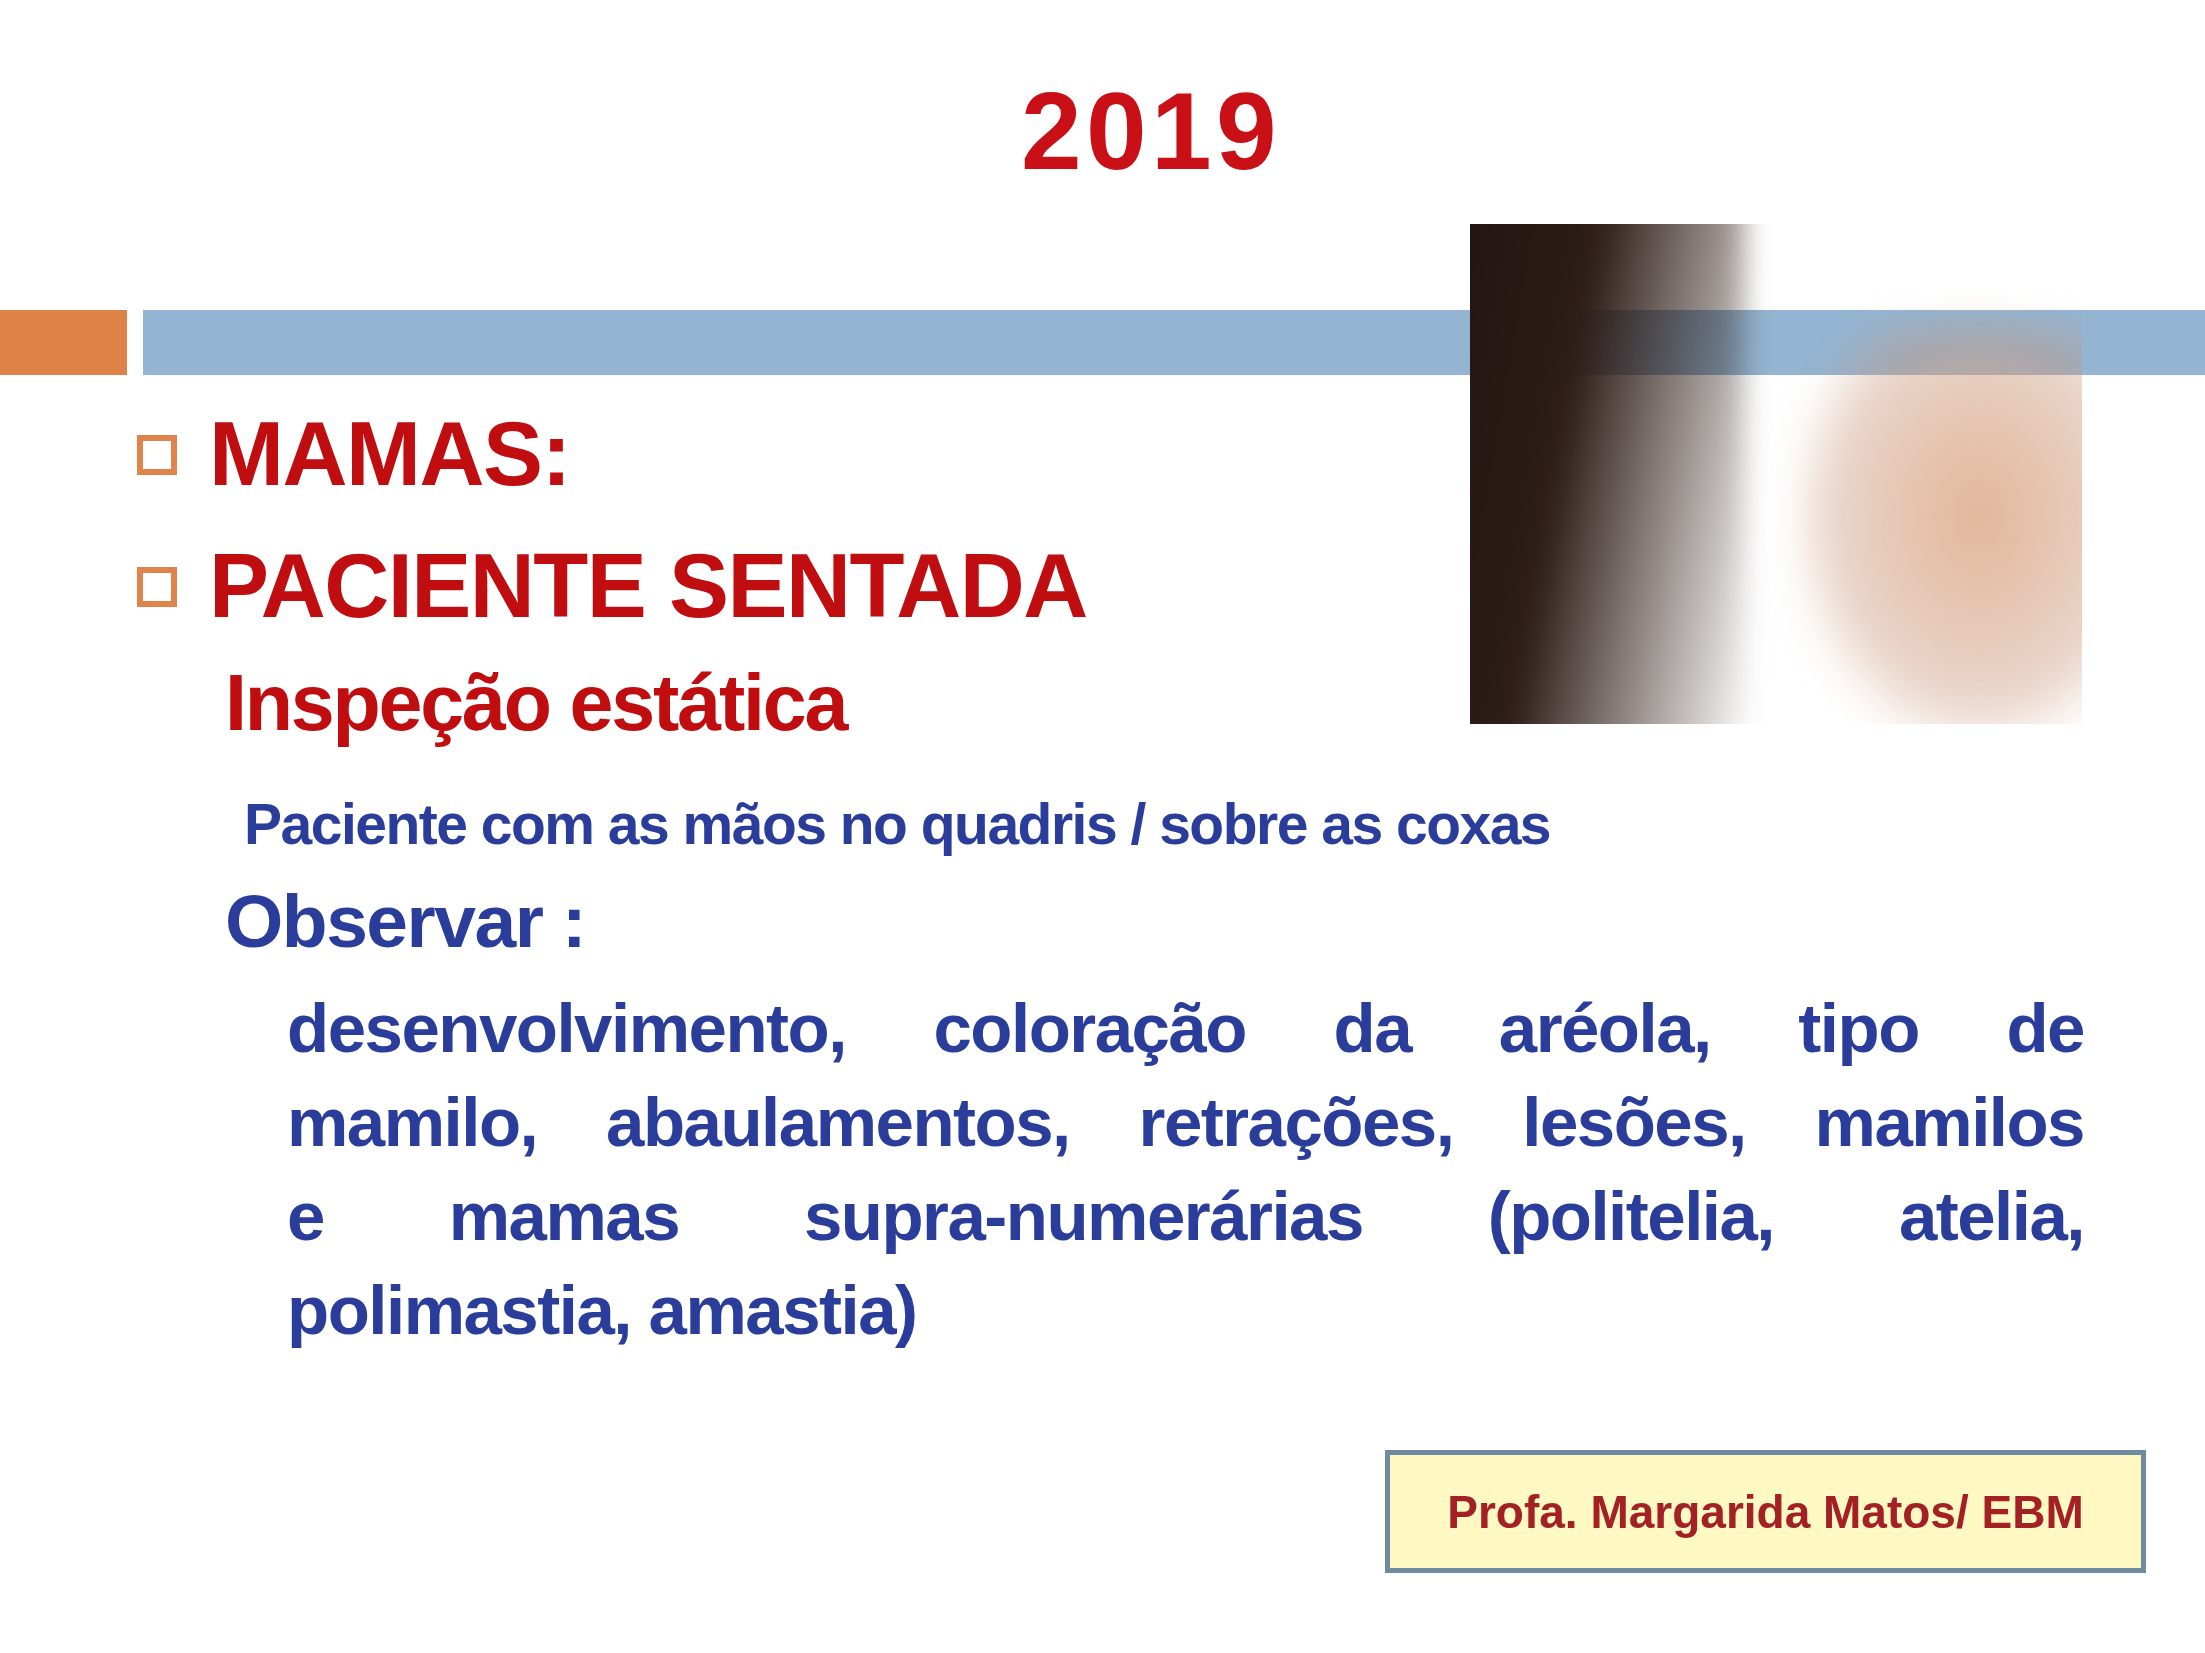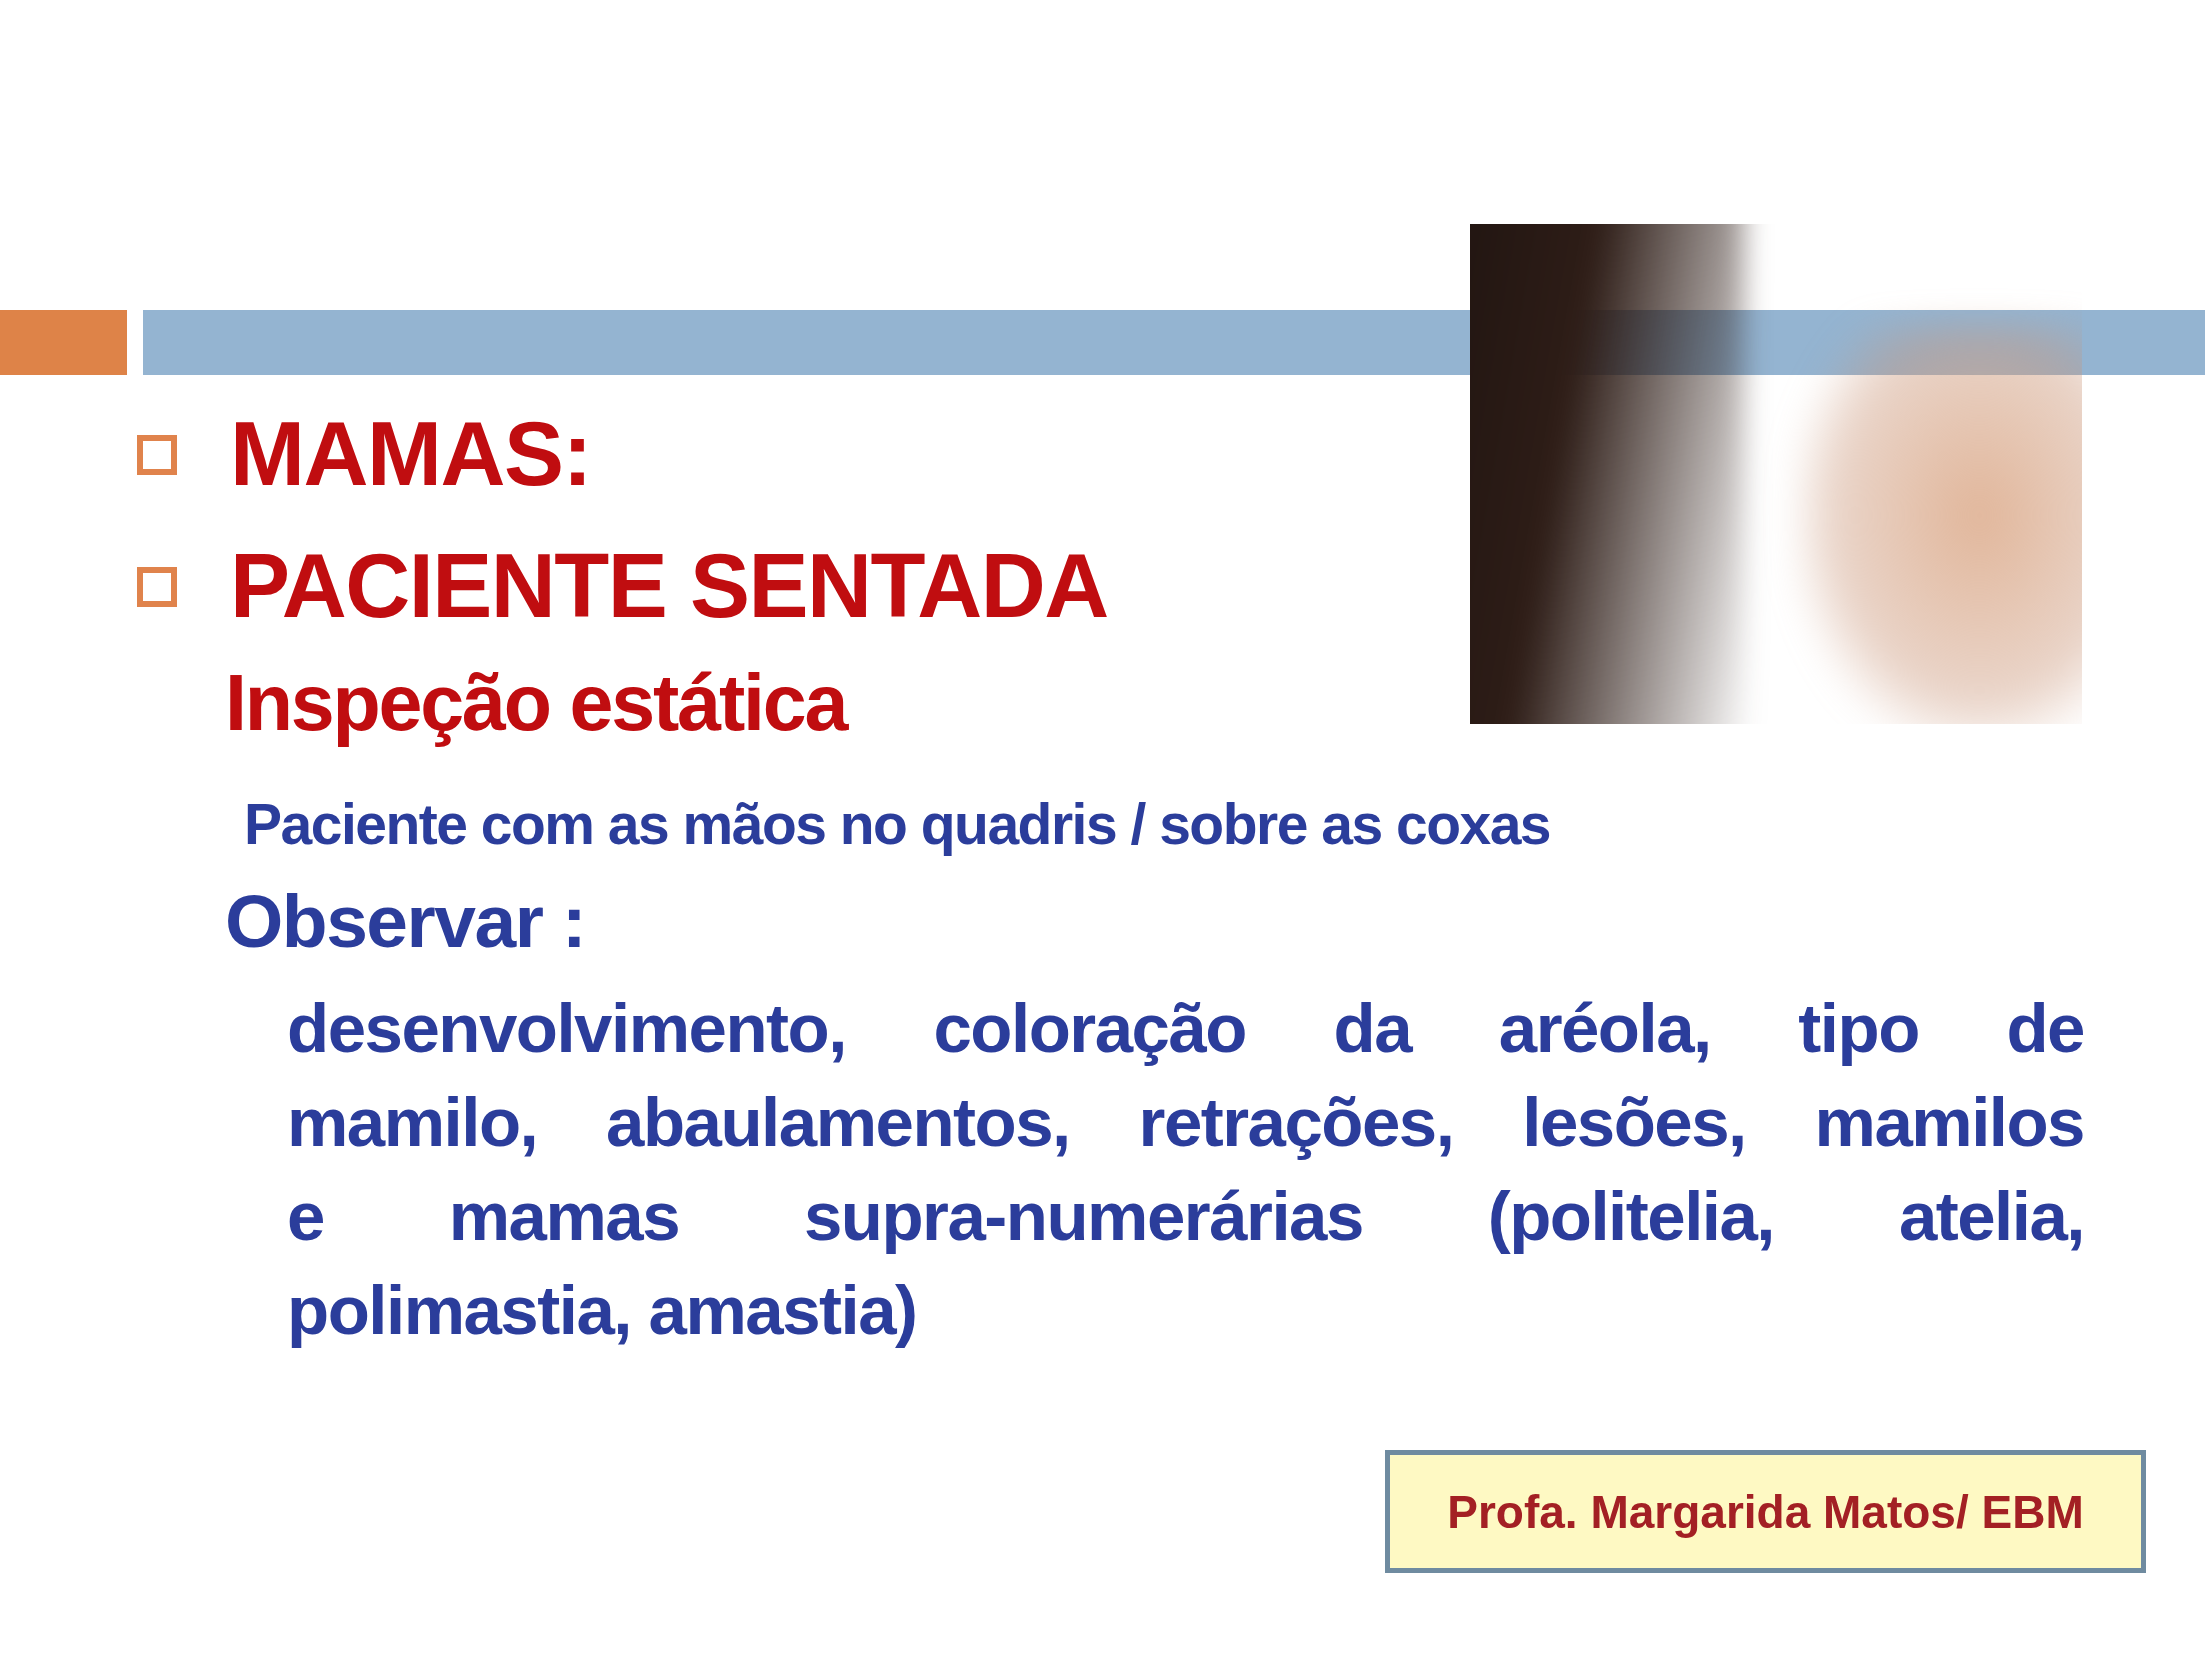--- a/index.html
+++ b/index.html
@@ -71,21 +71,21 @@
     align-items: flex-start;
   }
   .bullet-item .marker {
     width: 28px; height: 28px;
     border: 6.6px solid #e0834c;
     background: #ffffff;
     margin-top: 32px;
     flex: 0 0 auto;
   }
   .bullet-item .label {
-    margin-left: 53px;
+    margin-left: 32px;
     font-size: 90px;
     font-weight: bold;
     color: #c00d10;
     letter-spacing: -1.5px;
     white-space: nowrap;
   }
   #bullet-1 { top: 403px; }
   #bullet-2 { top: 535px; }
 
   .subheading {
@@ -147,20 +147,21 @@
   .footer-box .credit {
     font-size: 46px; font-weight: bold;
     color: #a32024;
     white-space: nowrap;
   }
 </style>
 </head>
 <body>
 
 <div class="title-block">
+  <div class="title-line2">2019</div>
 </div>
 
 <div class="accent-square"></div>
 <div class="accent-bar"></div>
 
 <div class="photo" title="clinical photo — breast inspection (torso, medical slide illustration)"></div>
 
 <div class="bullet-item" id="bullet-1">
   <span class="marker"></span>
   <span class="label">MAMAS:</span>

